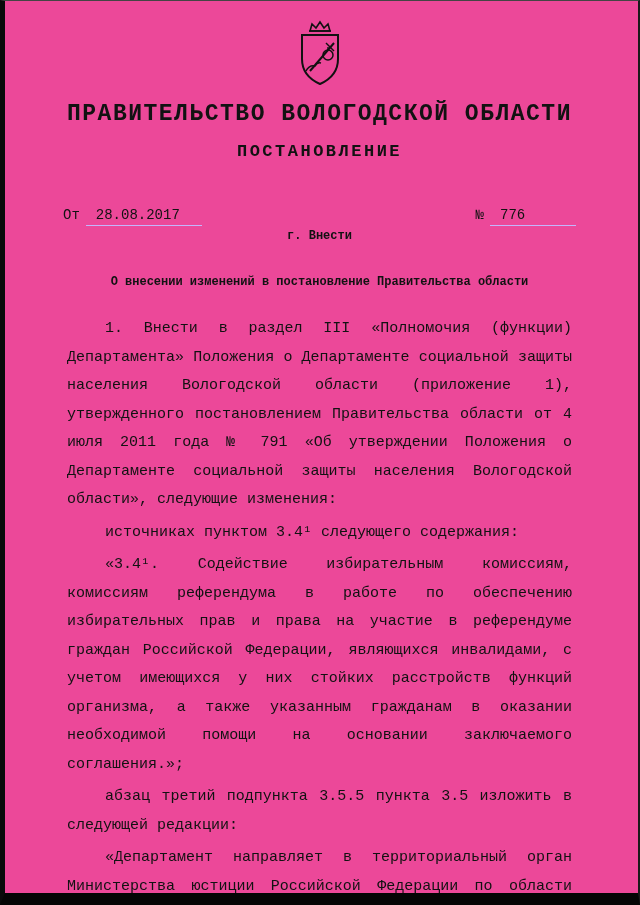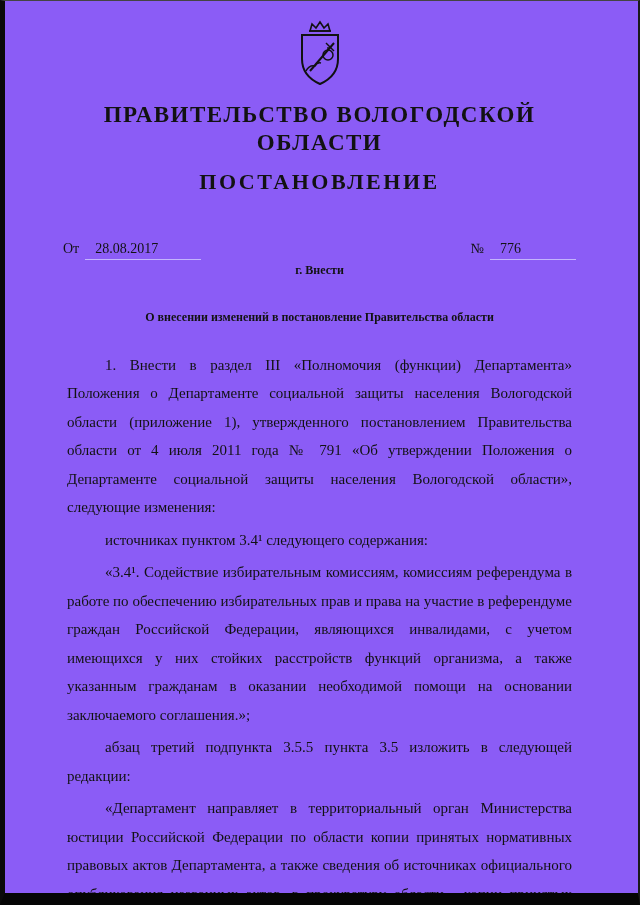--- a/index.html
+++ b/index.html
@@ -4,27 +4,27 @@
 <style>
   html, body {
     margin: 0;
     padding: 0;
     background: #6b6b6b;
   }
   .page {
     width: 640px;
     height: 905px;
     box-sizing: border-box;
-    background: #8b5cf6;
+    background: #ec4899;
     border-left: 5px solid #0a0a0a;
     border-right: 2px solid #1a1a1a;
     border-top: 1px solid #444;
     border-bottom: 12px solid #050505;
     padding: 14px 62px 0 58px;
-    font-family: Liberation Serif, serif;
+    font-family: Liberation Mono, monospace;
     color: #121212;
     overflow: hidden;
     margin: 0 auto;
     position: relative;
   }
   .emblem {
     text-align: center;
     margin-top: 4px;
     height: 70px;
   }
@@ -33,21 +33,21 @@
     margin: 12px 0 0 0;
     text-align: center;
     font-size: 23px;
     font-weight: bold;
     letter-spacing: 1.5px;
     line-height: 1.2;
   }
   h2.doc-type {
     margin: 13px 0 0 0;
     text-align: center;
-    font-size: 22px;
+    font-size: 17px;
     font-weight: bold;
     letter-spacing: 2.5px;
   }
   .meta-row {
     display: flex;
     justify-content: space-between;
     align-items: flex-end;
     margin-top: 46px;
     font-size: 14px;
   }

